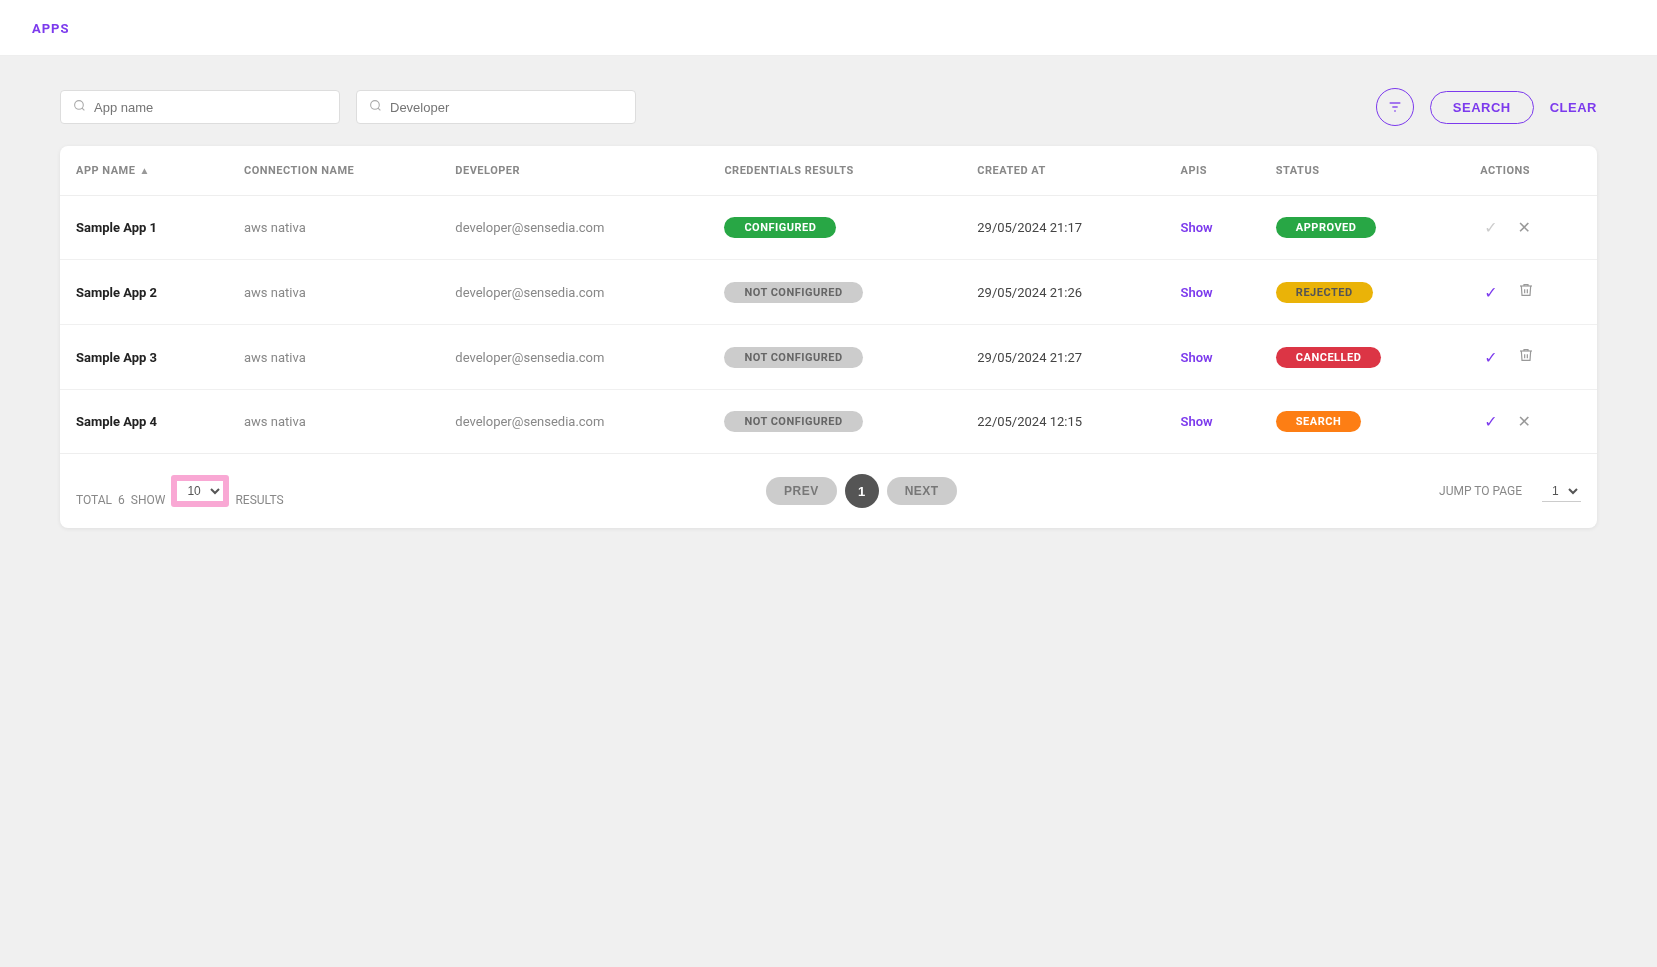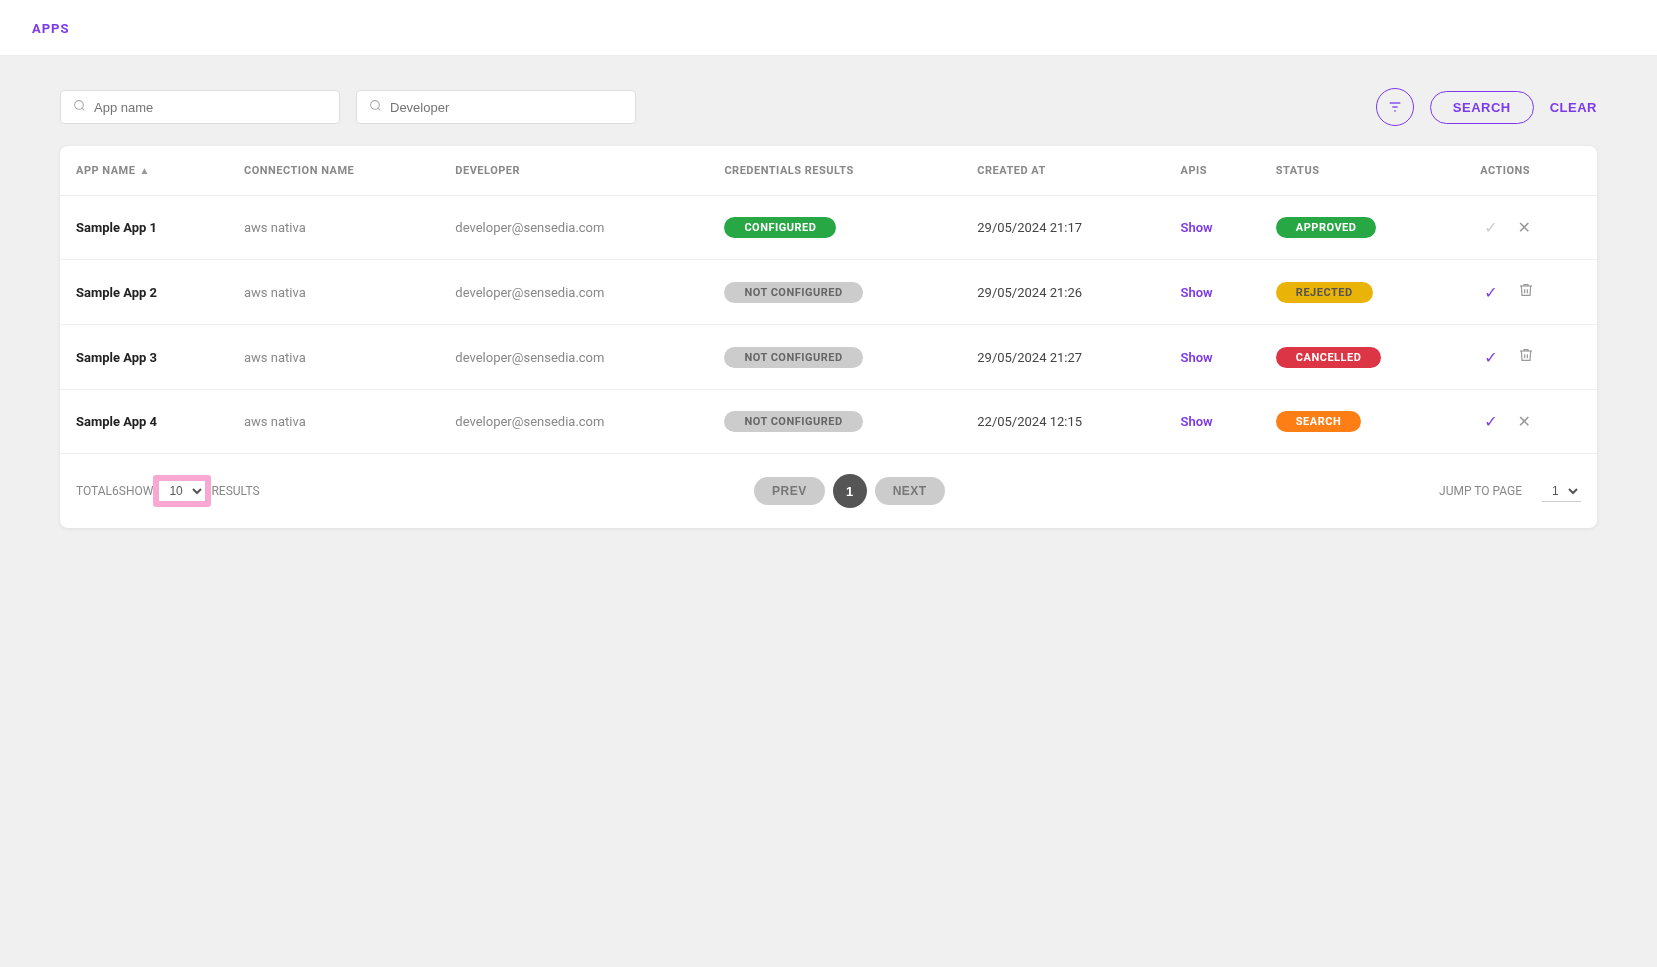--- a/index.html
+++ b/index.html
@@ -303,21 +303,22 @@
       display: flex;
       align-items: center;
       padding: 20px 16px;
       gap: 12px;
       border-top: 1px solid #eee;
     }
     .pagination-info {
       font-size: 12px;
       color: #888;
       display: flex;
-      align-items: center;
+      align-items: flex-end;
+      gap: 6px;
     }
     .show-select {
       border: 6px solid #f9a8d4;
       border-radius: 3px;
       padding: 2px 6px;
       font-size: 12px;
       color: #555;
       background: #fff;
       cursor: pointer;
     }

